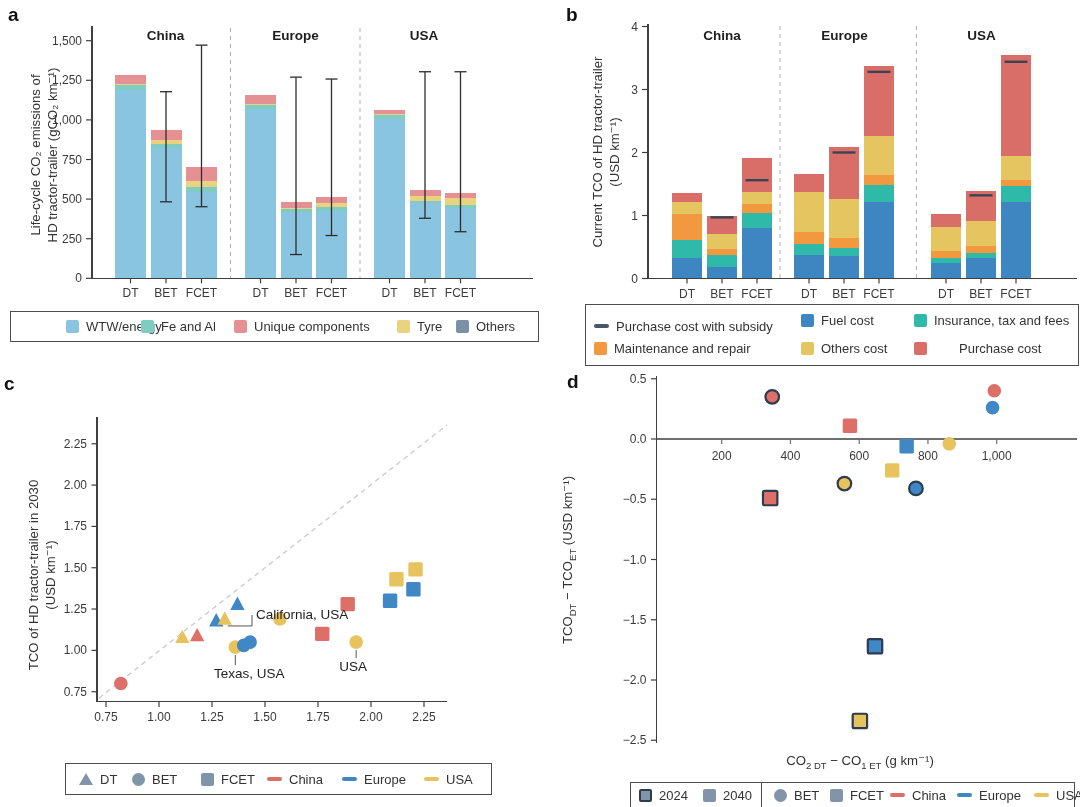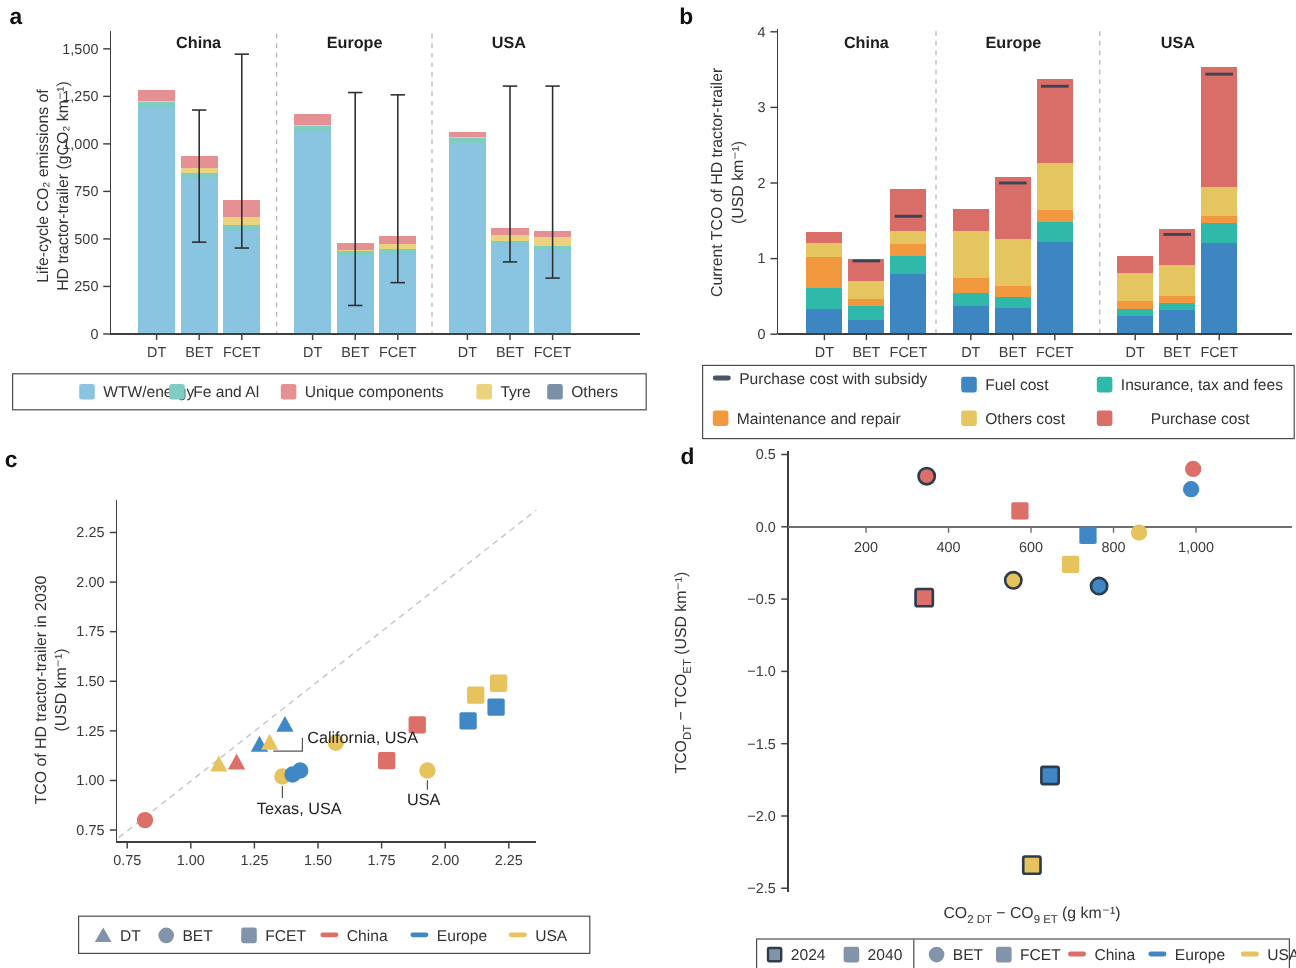--- a/index.html
+++ b/index.html
@@ -244,21 +244,21 @@
         <rect x="461" y="185.89" width="30" height="16.38" fill="#2EB9A8" shape-rendering="crispEdges"></rect>
         <rect x="461" y="179.58999999999997" width="30" height="6.300000000000001" fill="#F2993F" shape-rendering="crispEdges"></rect>
         <rect x="461" y="155.64999999999998" width="30" height="23.94" fill="#E5C55F" shape-rendering="crispEdges"></rect>
         <rect x="461" y="55.47999999999999" width="30" height="100.17" fill="#D96D67" shape-rendering="crispEdges"></rect>
         <line x1="476" y1="278.5" x2="476" y2="283.5" stroke="#3f3f3f" stroke-width="1.2"></line>
         <text x="476" y="297.5" text-anchor="middle" font-size="12" font-weight="normal" fill="#3a3a3a">FCET</text>
         <line x1="464.5" y1="61.78" x2="487.5" y2="61.78" stroke="#3A4455" stroke-width="2.4"></line>
         <line x1="108" y1="278.5" x2="537" y2="278.5" stroke="#3f3f3f" stroke-width="1.3" shape-rendering="crispEdges"></line>
       </svg>
     <div class="legend-box" id="legend-b" style="left:45px;top:304px;width:492px;height:60px;">
-        <span class="legend-item fixed-top" style="left: 8px; top: 3px; justify-content: flex-end;">
+        <span class="legend-item fixed-top" style="left: 8px; top: 14px; justify-content: flex-end;">
           <span class="dash-marker" style="background: rgb(74, 85, 104);"></span>
           <span class="legend-label">Purchase cost with subsidy</span>
         </span>
         <span class="legend-item fixed-top" style="left: 215px; top: 8px;">
           <span class="swatch" style="background: rgb(62, 134, 194);"></span>
           <span class="legend-label">Fuel cost</span>
         </span>
         <span class="legend-item fixed-top" style="left: 328px; top: 8px;">
           <span class="swatch" style="background: rgb(46, 185, 168);"></span>
           <span class="legend-label">Insurance, tax and fees</span>
@@ -366,21 +366,21 @@
           <span class="legend-label">USA</span>
         </span>
       </div>
   </section>
 
   <section class="panel" id="panel-d" style="left:540px;top:365px;width:540px;height:442px;">
     <span class="panel-letter" style="left:27px;top:6px;">d</span>
     <div class="ylabel" style="left:-120px;top:184px;width:300px;">
       <span class="ylabel-line"><span>TCO</span><span class="sub">DT</span><span> − TCO</span><span class="sub">ET</span><span> (USD km⁻¹)</span></span>
     </div>
-    <div class="xlabel" style="left:120px;top:388px;width:400px;"><span>CO</span><span class="sub">2 DT</span><span> − CO</span><span class="sub">9 ET</span><span> (g km⁻¹)</span></div>
+    <div class="xlabel" style="left:120px;top:388px;width:400px;"><span>CO</span><span class="sub">2 DT</span><span> − CO</span><span class="sub">1 ET</span><span> (g km⁻¹)</span></div>
     <svg id="svg-d" width="540" height="442">
         <line x1="116.7" y1="11" x2="116.7" y2="378" stroke="#3f3f3f" stroke-width="1.3" shape-rendering="crispEdges"></line>
         <line x1="116.7" y1="74" x2="537" y2="74" stroke="#6f6f6f" stroke-width="1.2" shape-rendering="crispEdges"></line>
         <line x1="111" y1="13.75" x2="116.7" y2="13.75" stroke="#3f3f3f" stroke-width="1.2"></line>
         <text x="106.5" y="17.75" text-anchor="end" font-size="12" font-weight="normal" fill="#3a3a3a">0.5</text>
         <line x1="111" y1="74" x2="116.7" y2="74" stroke="#3f3f3f" stroke-width="1.2"></line>
         <text x="106.5" y="78" text-anchor="end" font-size="12" font-weight="normal" fill="#3a3a3a">0.0</text>
         <line x1="111" y1="134.25" x2="116.7" y2="134.25" stroke="#3f3f3f" stroke-width="1.2"></line>
         <text x="106.5" y="138.25" text-anchor="end" font-size="12" font-weight="normal" fill="#3a3a3a">−0.5</text>
         <line x1="111" y1="194.5" x2="116.7" y2="194.5" stroke="#3f3f3f" stroke-width="1.2"></line>

